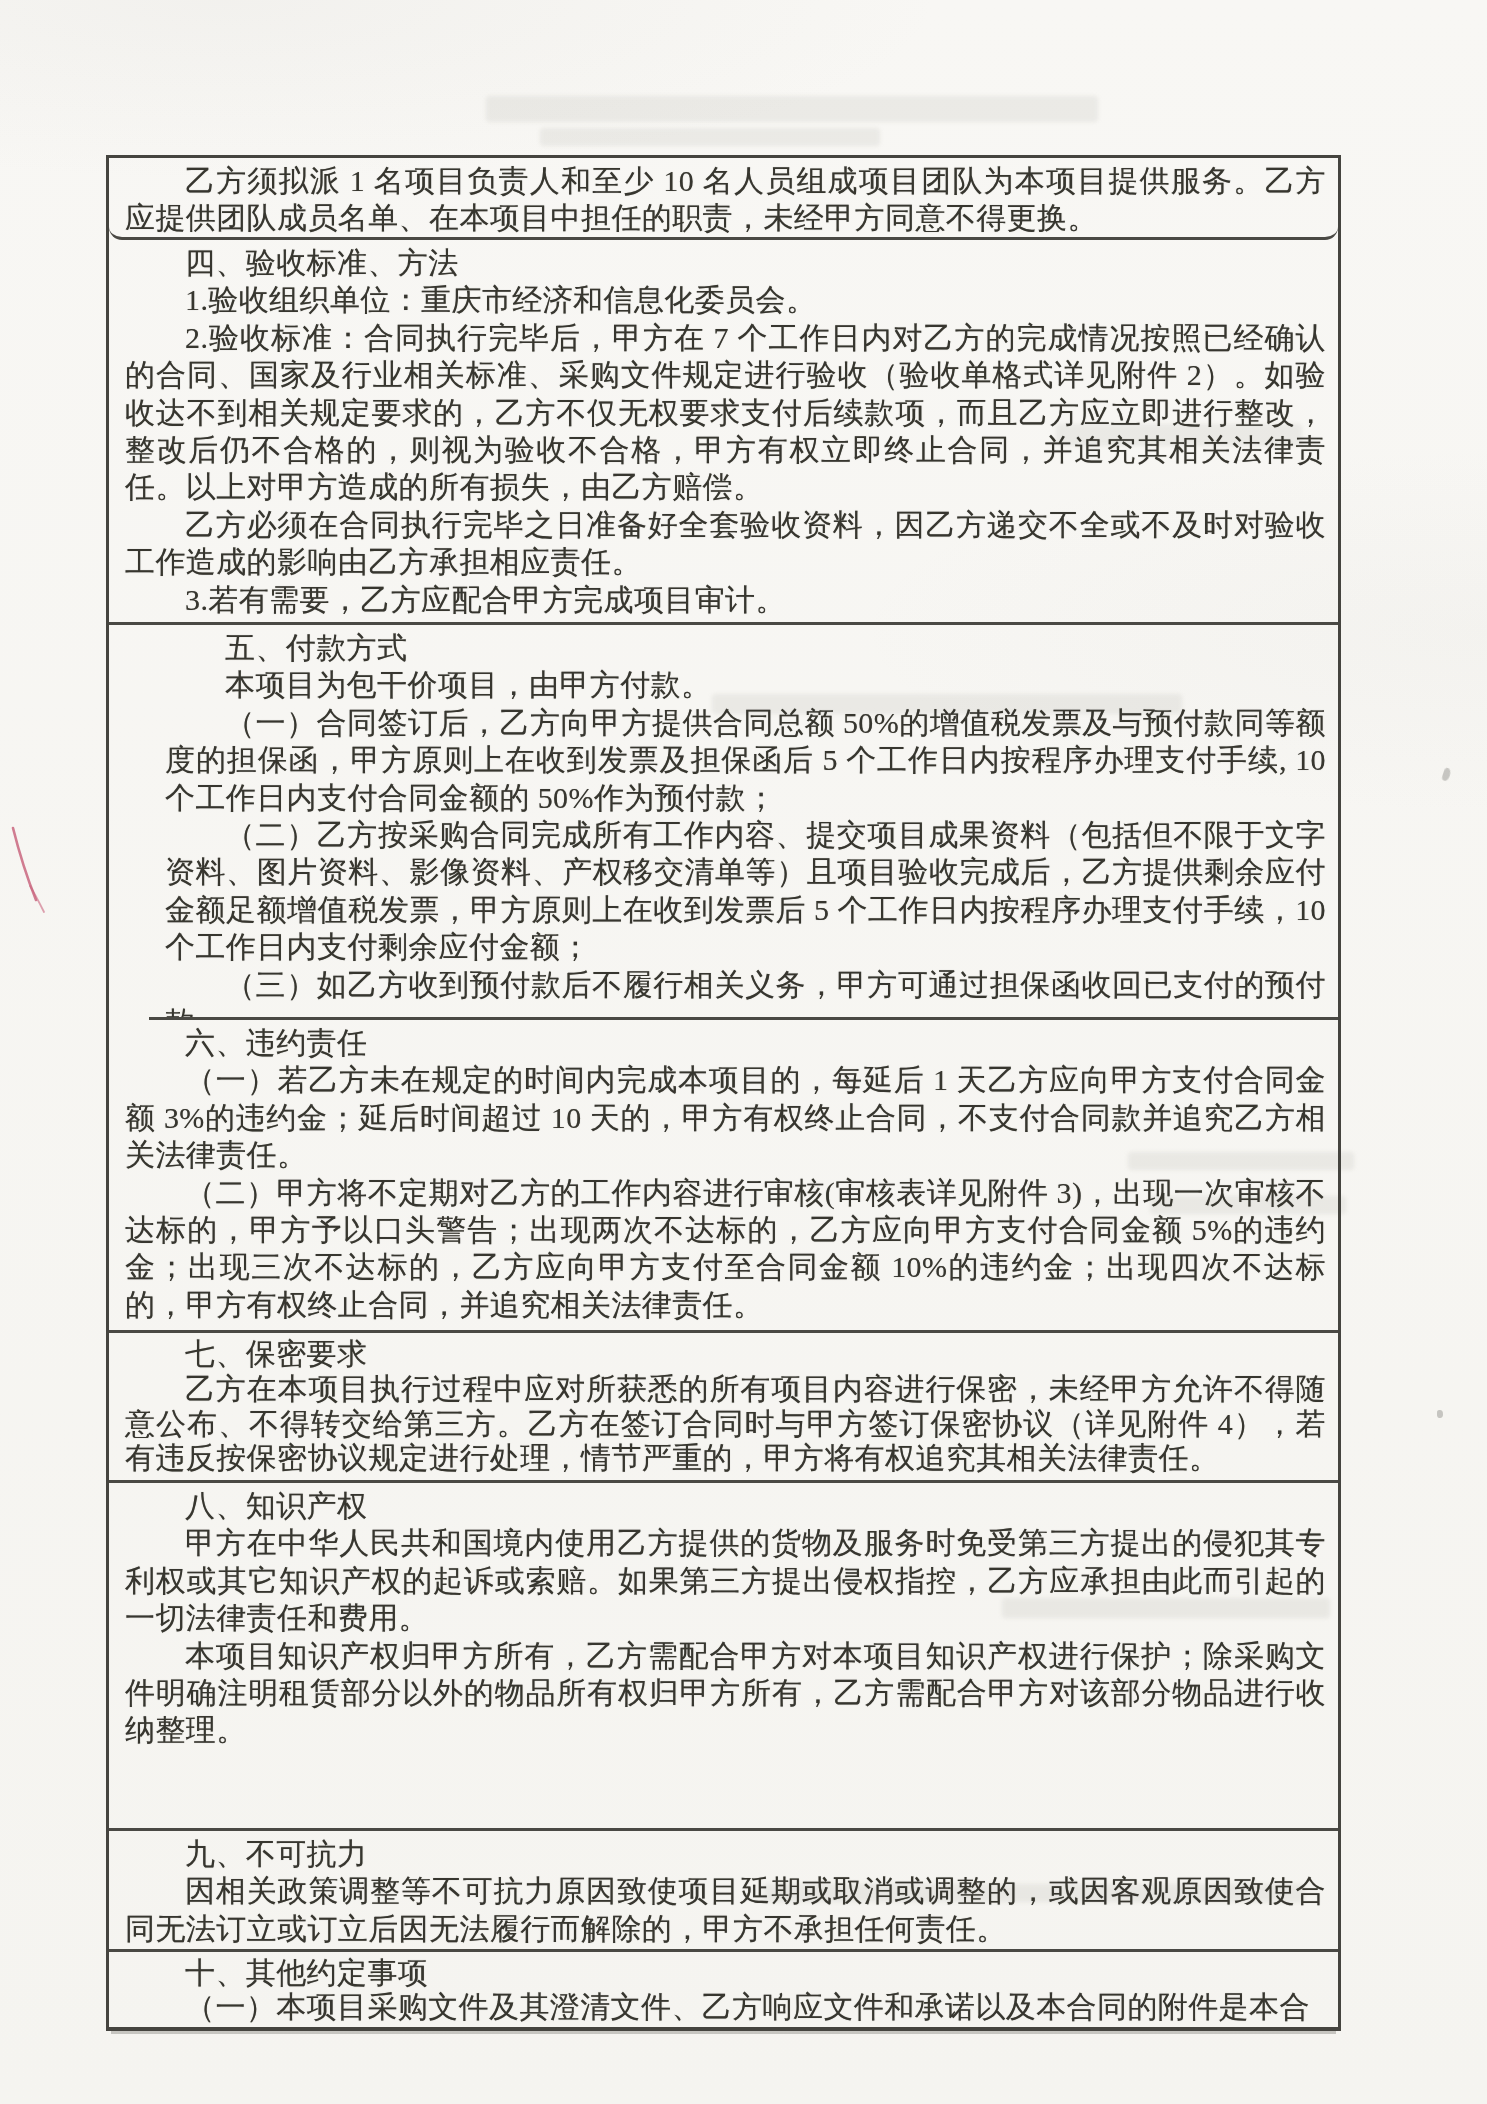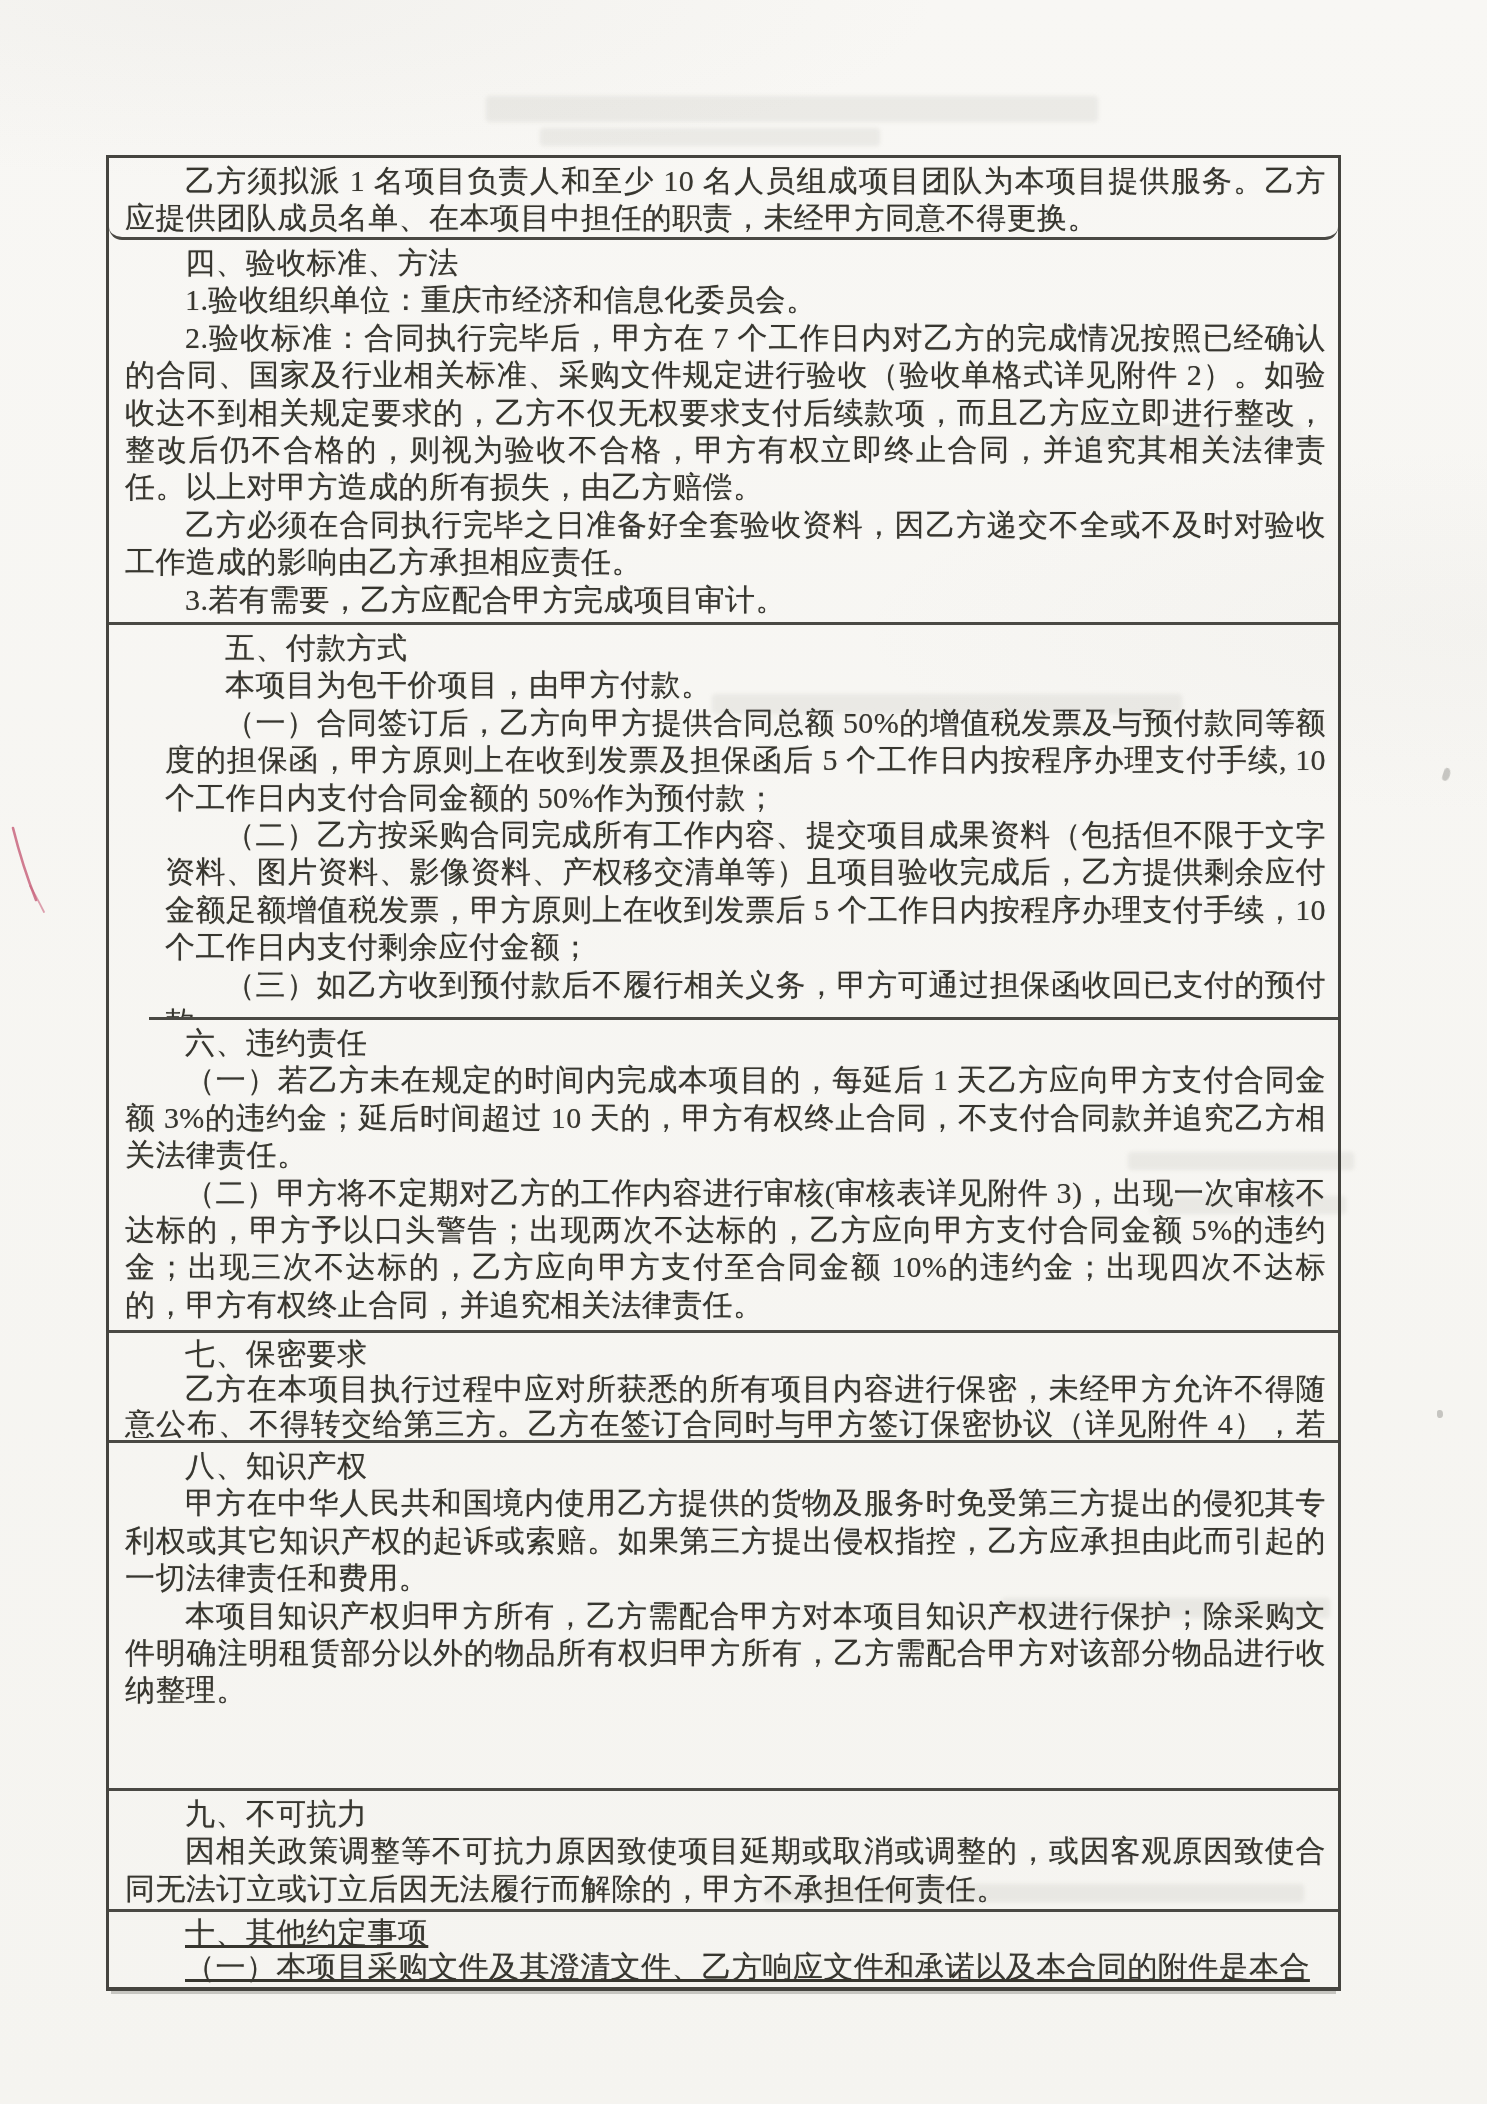--- a/index.html
+++ b/index.html
@@ -42,26 +42,26 @@
     color:#37362f;
     text-align:justify;
     text-indent:60px;
     word-break:break-all;
     text-shadow:0 0 .7px rgba(55,54,48,.55);
   }
   [data-row-id="team-requirement"]{height:82px;border-radius:13px;}
   [data-row-id="acceptance-standards"]{height:385px;}
   [data-row-id="payment"]{height:395px;margin-left:40px;}
   [data-row-id="breach-liability"]{height:313px;}
-  [data-row-id="confidentiality"]{height:110px;}
+  [data-row-id="confidentiality"]{height:150px;}
   [data-row-id="confidentiality"] .para{line-height:34.8px;}
   [data-row-id="intellectual-property"]{height:348px;}
   [data-row-id="force-majeure"]{height:121px;}
   [data-row-id="other-matters"]{height:75px;}
-  [data-row-id="other-matters"] .para{line-height:34px;text-decoration:underline;}
+  [data-row-id="other-matters"] .para{line-height:34px;}
   
   .ghost{
     position:absolute;
     background:rgba(146,144,137,.13);
     border-radius:4px;
     filter:blur(2.2px);
     pointer-events:none;
   }
   .speck{
     position:absolute;

